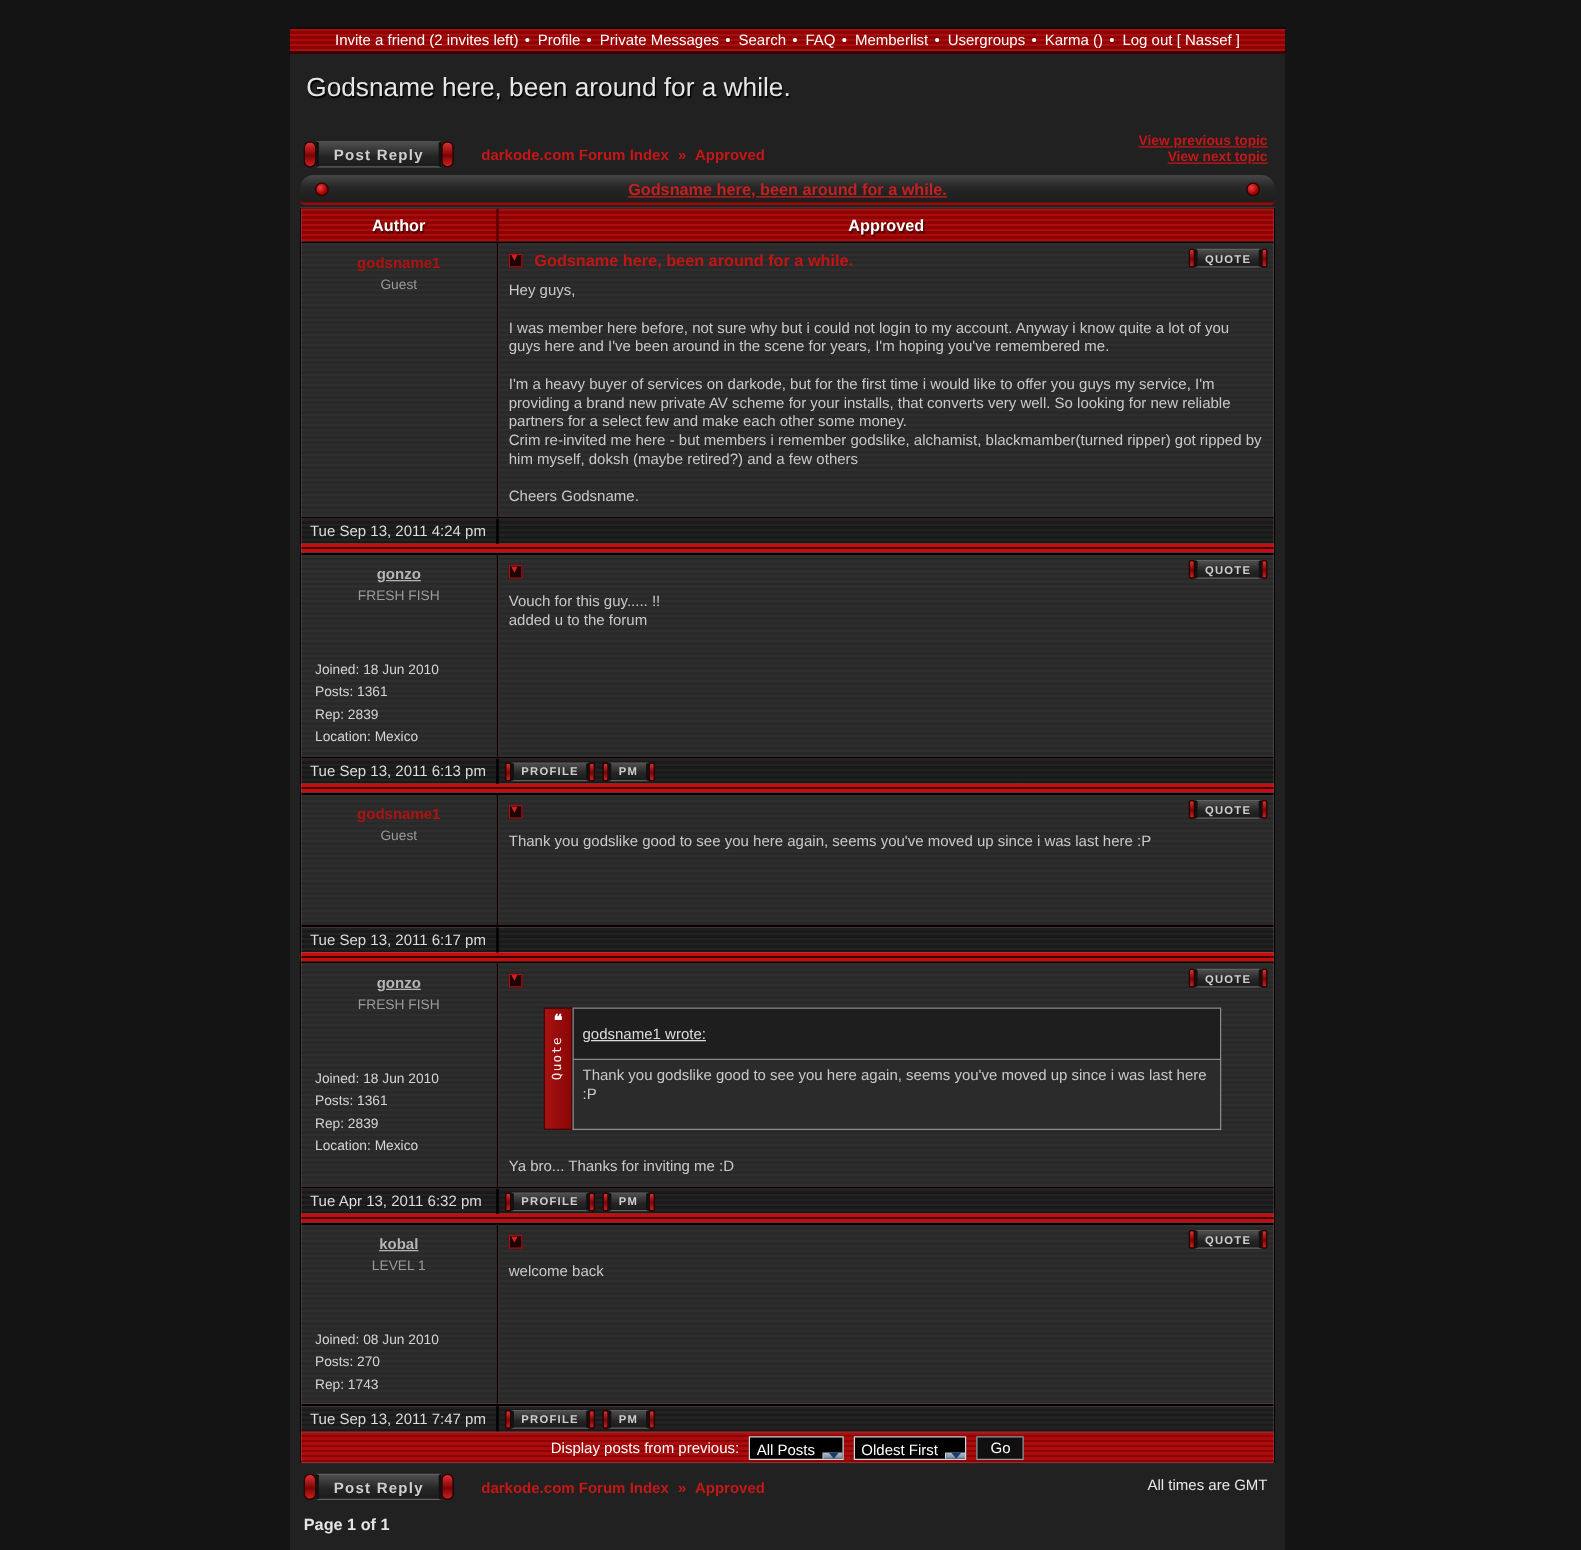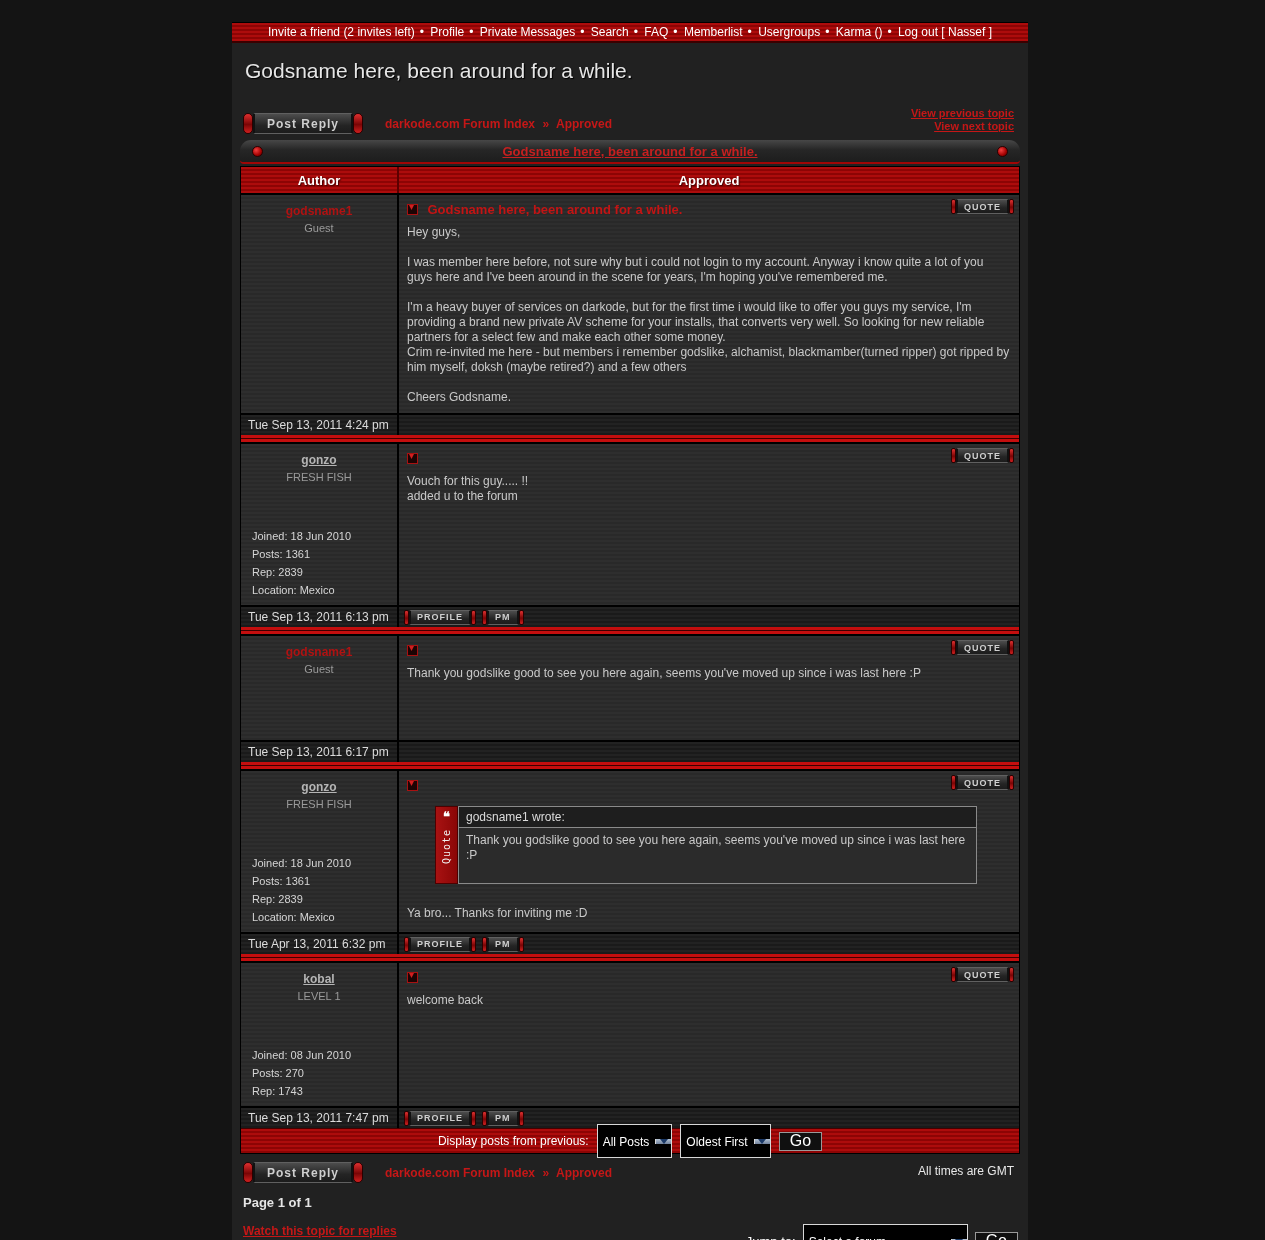--- a/index.html
+++ b/index.html
@@ -80,42 +80,42 @@
   .post-icon::after { content:"\25be"; position:absolute; left:1px; top:-4px; color:#d02020; font-size:10px; }
   .msg-subject { color:#c31414; font-size:13px; font-weight:bold; margin-left:5px; }
   .msg-body { color:#c9c9c9; font-size:12px; line-height:15px; margin-top:7px; white-space:pre-line; }
 
   
   .quote-wrap { display:flex; margin:12px 34px 8px 28px; }
   .quote-strip { width:23px; background:linear-gradient(90deg,#a81212,#8a0606); border:1px solid #4d0000; display:flex; flex-direction:column; align-items:center; padding-top:2px; }
   .quote-strip .qmark { color:#fff; font-size:13px; line-height:15px; font-weight:bold; }
   .quote-strip .qtext { writing-mode:vertical-rl; transform:rotate(180deg); color:#f0f0f0; font-size:10px; letter-spacing:1px; margin-top:5px; font-family:"DejaVu Sans Mono", monospace; }
   .quote-main { flex:1; display:flex; flex-direction:column; }
-  .quote-head { border:1px solid #8a8a8a; background:#1e1e1e; color:#dcdcdc; font-size:12px; padding:3px 7px; }
+  .quote-head { border:1px solid #8a8a8a; background:#1e1e1e; color:#dcdcdc; font-size:12px; padding:13px 7px;text-decoration:underline; }
   .quote-body { border:1px solid #8a8a8a; border-top:none; background:#2b2b2b; color:#c9c9c9; font-size:12px; line-height:15px; padding:5px 7px 20px 7px; }
 
   
   .ts-row { display:flex; border-top:2px solid #000; height:22px;
     background: repeating-linear-gradient(180deg,#222 0px,#222 2px,#1a1a1a 2px,#1a1a1a 4px); }
   .ts-cell { width:158px; border-right:2px solid #000; display:flex; align-items:center; padding-left:7px; color:#dcdcdc; font-size:12px; white-space:nowrap; }
   .ts-actions { flex:1; display:flex; align-items:center; gap:6px; padding-left:5px; }
 
   
   .post-sep { height:7px; background:linear-gradient(180deg,#c40e0e 0 3px,#3c0000 3px 4px,#c40e0e 4px 7px); }
 
   
   .display-bar { height:25px; display:flex; align-items:center; justify-content:center; gap:8px; border-top:1px solid #400; }
   .display-bar .lbl { color:#fff; font-size:12px; }
 
   
-  .fake-select { display:inline-flex; align-items:center; background:#000; border:1px solid #d8d8d8; height:34px; cursor:pointer;text-decoration:underline; }
+  .fake-select { display:inline-flex; align-items:flex-end; background:#000; border:1px solid #d8d8d8; height:19px; cursor:pointer;text-decoration:underline; }
   .fake-select .sel-text { color:#fff; font-size:12px; padding:1px 6px 0 5px; display:flex; align-items:center; white-space:nowrap; }
   .fake-select .sel-arrow { width:16px; background:linear-gradient(180deg,#b4c2d4,#71839d); border-left:1px solid #d8d8d8; display:flex; align-items:center; justify-content:center; }
   .fake-select .sel-arrow::after { content:""; border-left:4px solid transparent; border-right:4px solid transparent; border-top:5px solid #1c3a68; }
-  .go-btn { display:inline-flex; align-items:center; height:19px; background:#101010; border:1px solid #9a9a9a; color:#fff; font-size:16px; padding:0 10px; cursor:pointer; }
+  .go-btn { display:inline-flex; align-items:center; height:19px; background:#101010; border:1px solid #9a9a9a; color:#fff; font-size:12px; padding:0 10px; cursor:pointer; }
 
   
   .bottom-crumb-row { display:flex; align-items:center; margin:8px 10px 0 11px; position:relative; }
   .all-times { position:absolute; right:4px; top:2px; color:#e8e8e8; font-size:12px; }
   .page-info { color:#e5e5e5; font-size:13px; font-weight:bold; margin:12px 0 0 11px; }
   .bottom-flex { display:flex; margin:14px 10px 0 11px; }
   .watch-link { color:#c51717; font-size:12px; font-weight:bold; text-decoration:underline; cursor:pointer; }
   .bottom-right { margin-left:auto; text-align:right; }
   .jump-row { display:flex; align-items:center; justify-content:flex-end; gap:7px; }
   .jump-row .lbl { color:#fff; font-size:13px; }

